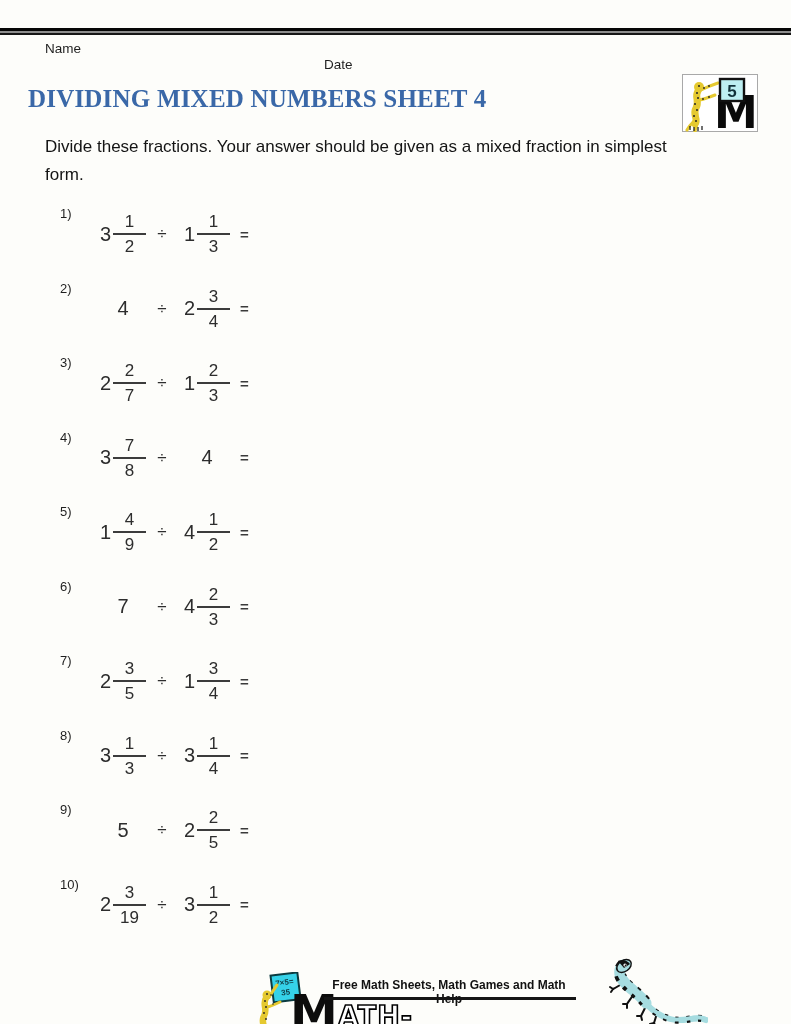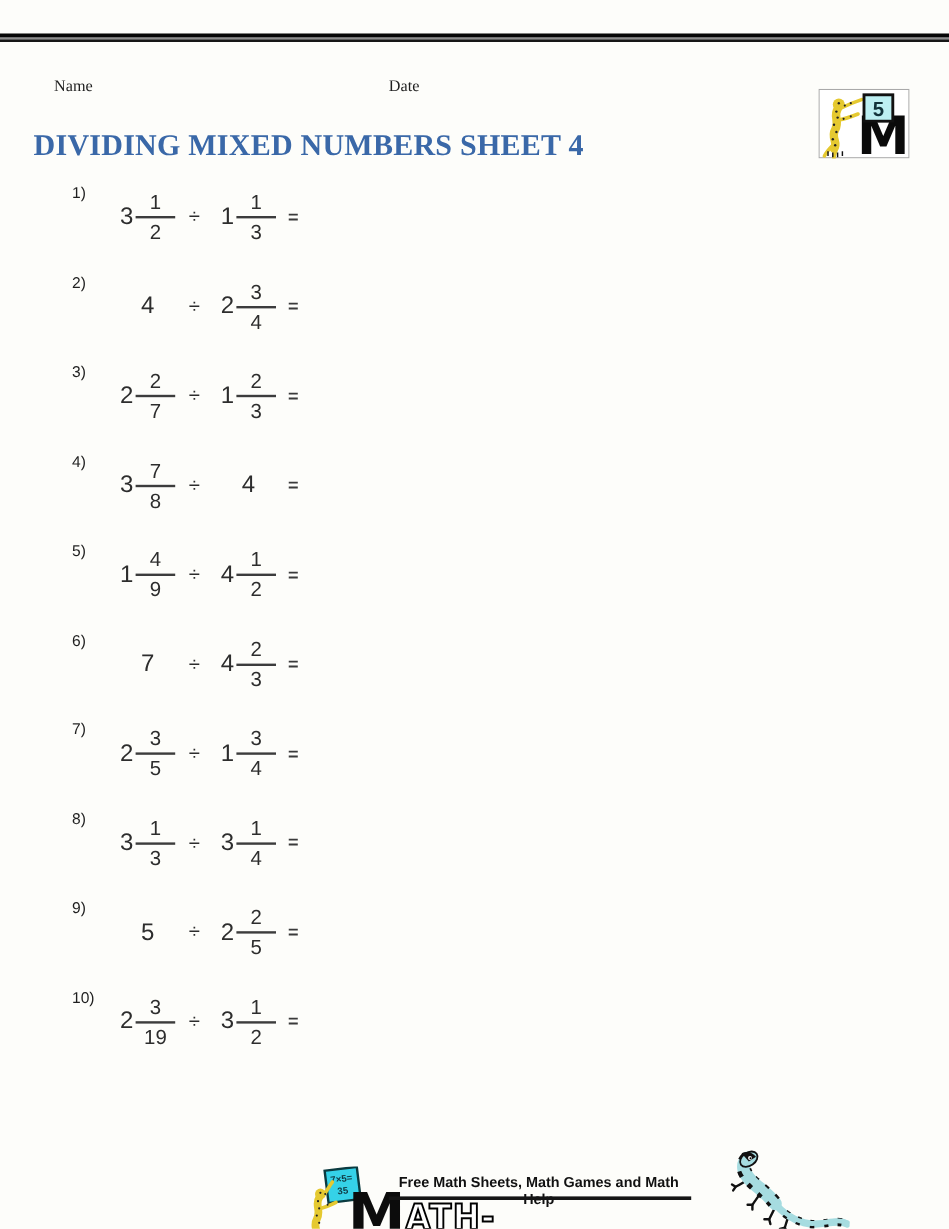--- a/index.html
+++ b/index.html
@@ -4,23 +4,23 @@
 <style>
   html,body{margin:0;padding:0;width:791px;height:1024px;overflow:hidden;
     background:#fdfdfa;font-family:"Liberation Sans",sans-serif;position:relative;}
   .page{position:relative;width:791px;height:1024px;}
 
   
   .top-rule{margin-top:28px;height:2px;background:#8d8d8d;
     border-top:3px solid #060606;border-bottom:2px solid #161616;}
 
   
-  .meta-row{position:relative;margin-top:29px;height:18px;font-family:Liberation Serif, serif;}
+  .meta-row{position:relative;margin-top:6px;height:18px;}
   .name-label{position:absolute;left:45px;top:0;font-size:13.5px;color:#1e1e1e;}
-  .date-label{position:absolute;left:324px;top:0;font-size:13.5px;color:#1e1e1e;}
+  .date-label{position:absolute;left:324px;top:16px;font-size:13.5px;color:#1e1e1e;}
 
   
   .logo-box{position:absolute;left:682px;top:46px;width:76px;height:58px;}
 
   .page-title{margin:26px 0 0 28px;font-family:"Liberation Serif",serif;
     font-weight:700;font-size:25px;letter-spacing:.2px;color:#3a68a8;}
 
   .instructions{margin:20px 0 0 45px;font-size:17px;line-height:28px;color:#141414;width:720px;}
   .instructions span{display:block;}
 
@@ -98,20 +98,24 @@
       </g>
       <g>
         <rect x="38" y="5" width="24" height="22" fill="#bdeff2" stroke="#111111" stroke-width="2.4"></rect>
         <text x="50" y="23" text-anchor="middle" font-size="17" font-weight="bold" font-family="Liberation Sans, sans-serif" fill="#12323a">5</text>
       </g>
     </svg>
   </div>
 
   <div class="page-title">DIVIDING MIXED NUMBERS SHEET 4</div>
 
+  <div class="instructions">
+    <span>Divide these fractions. Your answer should be given as a mixed fraction in simplest</span>
+    <span>form.</span>
+  </div>
 
   <div class="problems">
     <div class="problem">
       <span class="pnum">1)</span>
       <span class="operand">
         <span class="whole">3</span>
         <span class="frac">
           <span class="fnum">1</span>
           <span class="fbar"></span>
           <span class="fden">2</span>

